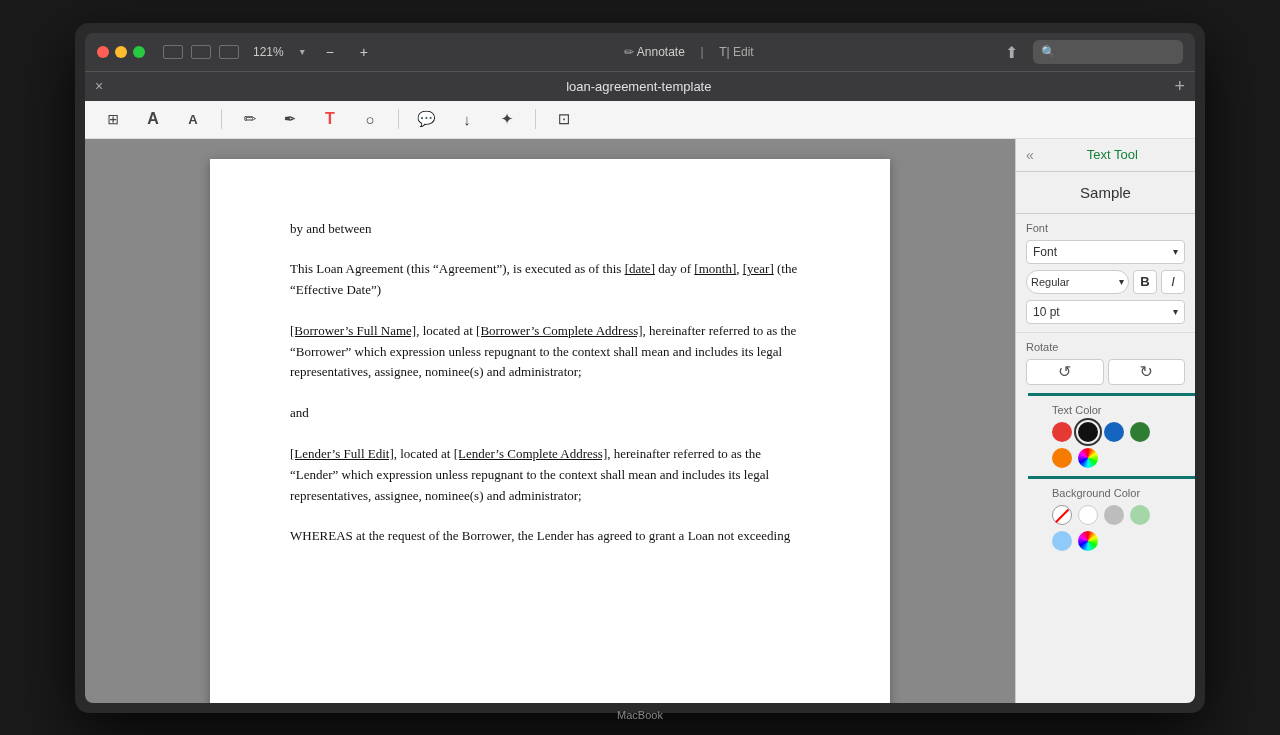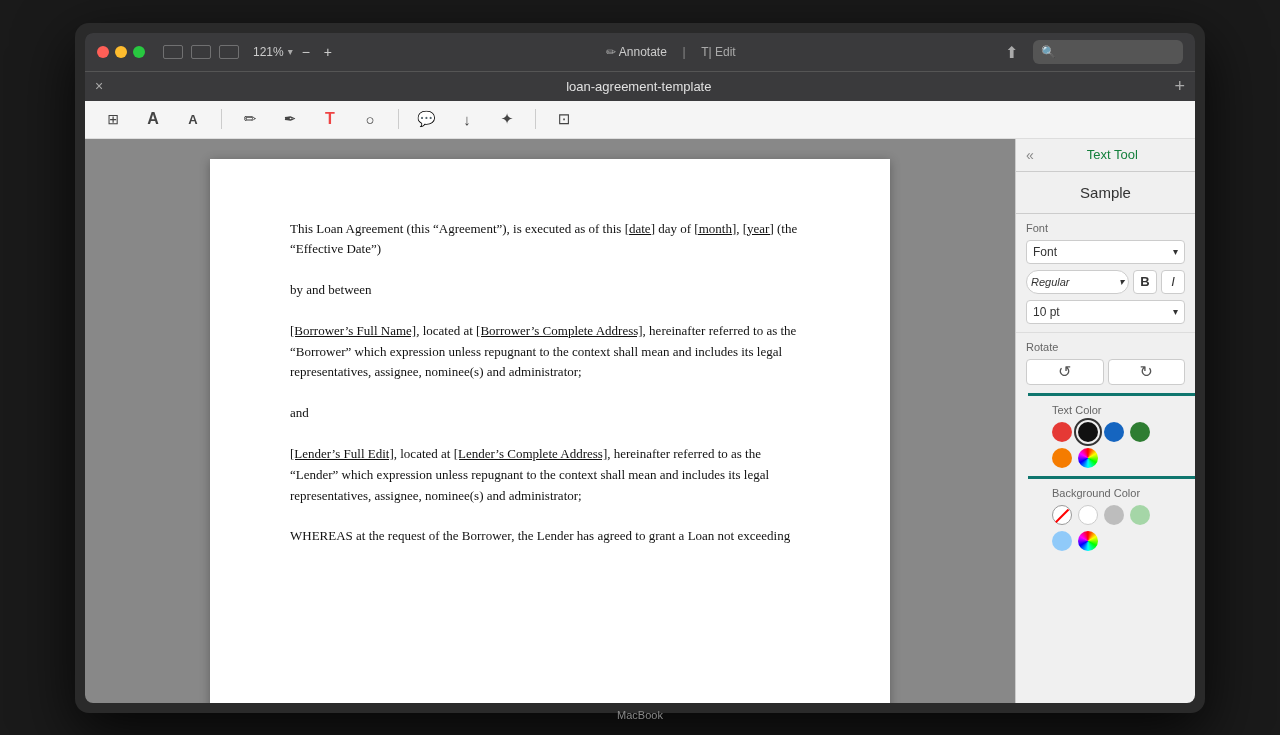--- a/index.html
+++ b/index.html
@@ -71,21 +71,21 @@
       width: 22px;
       height: 16px;
       background: #666;
       border-radius: 2px;
       opacity: 0.7;
     }
 
     .zoom-control {
       display: flex;
       align-items: center;
-      gap: 4px;
+      gap: 16px;
       color: #ccc;
       font-size: 12px;
       margin-left: 6px;
     }
 
     .zoom-btn {
       width: 18px;
       height: 18px;
       display: flex;
       align-items: center;
@@ -317,21 +317,20 @@
       background: white;
       border: 1px solid #ccc;
       border-radius: 12px;
       font-size: 11px;
       padding: 0 4px;
       color: #333;
       display: flex;
       align-items: center;
       justify-content: space-between;
       cursor: pointer;
-      font-style: italic;
     }
 
     .font-btn {
       width: 24px;
       height: 24px;
       background: white;
       border: 1px solid #ccc;
       border-radius: 4px;
       display: flex;
       align-items: center;
@@ -514,22 +513,22 @@
       <div class="tool-btn" style="font-size:15px;">✦</div>
       <div style="width:1px;height:20px;background:#ccc;"></div>
       <div class="tool-btn" style="font-size:15px;">⊡</div>
     </div>
 
     <div class="main-area">
 
       <div class="document-area">
         <div class="document-page">
           <div class="doc-body">
+            <p>by and between</p>
             <p>This Loan Agreement (this “Agreement”), is executed as of this <span class="doc-underline">[date]</span> day of <span class="doc-underline">[month]</span>, <span class="doc-underline">[year]</span> (the “Effective Date”)</p>
-            <p>by and between</p>
             <p><span class="doc-underline">[Borrower’s Full Name]</span>, located at <span class="doc-underline">[Borrower’s Complete Address]</span>, hereinafter referred to as the “Borrower” which expression unless repugnant to the context shall mean and includes its legal representatives, assignee, nominee(s) and administrator;</p>
             <p>and</p>
             <p><span class="doc-underline">[Lender’s Full Edit]</span>, located at <span class="doc-underline">[Lender’s Complete Address]</span>, hereinafter referred to as the “Lender” which expression unless repugnant to the context shall mean and includes its legal representatives, assignee, nominee(s) and administrator;</p>
             <p>WHEREAS at the request of the Borrower, the Lender has agreed to grant a Loan not exceeding</p>
           </div>
         </div>
       </div>
 
       <div class="right-panel">
         <div class="panel-header">

